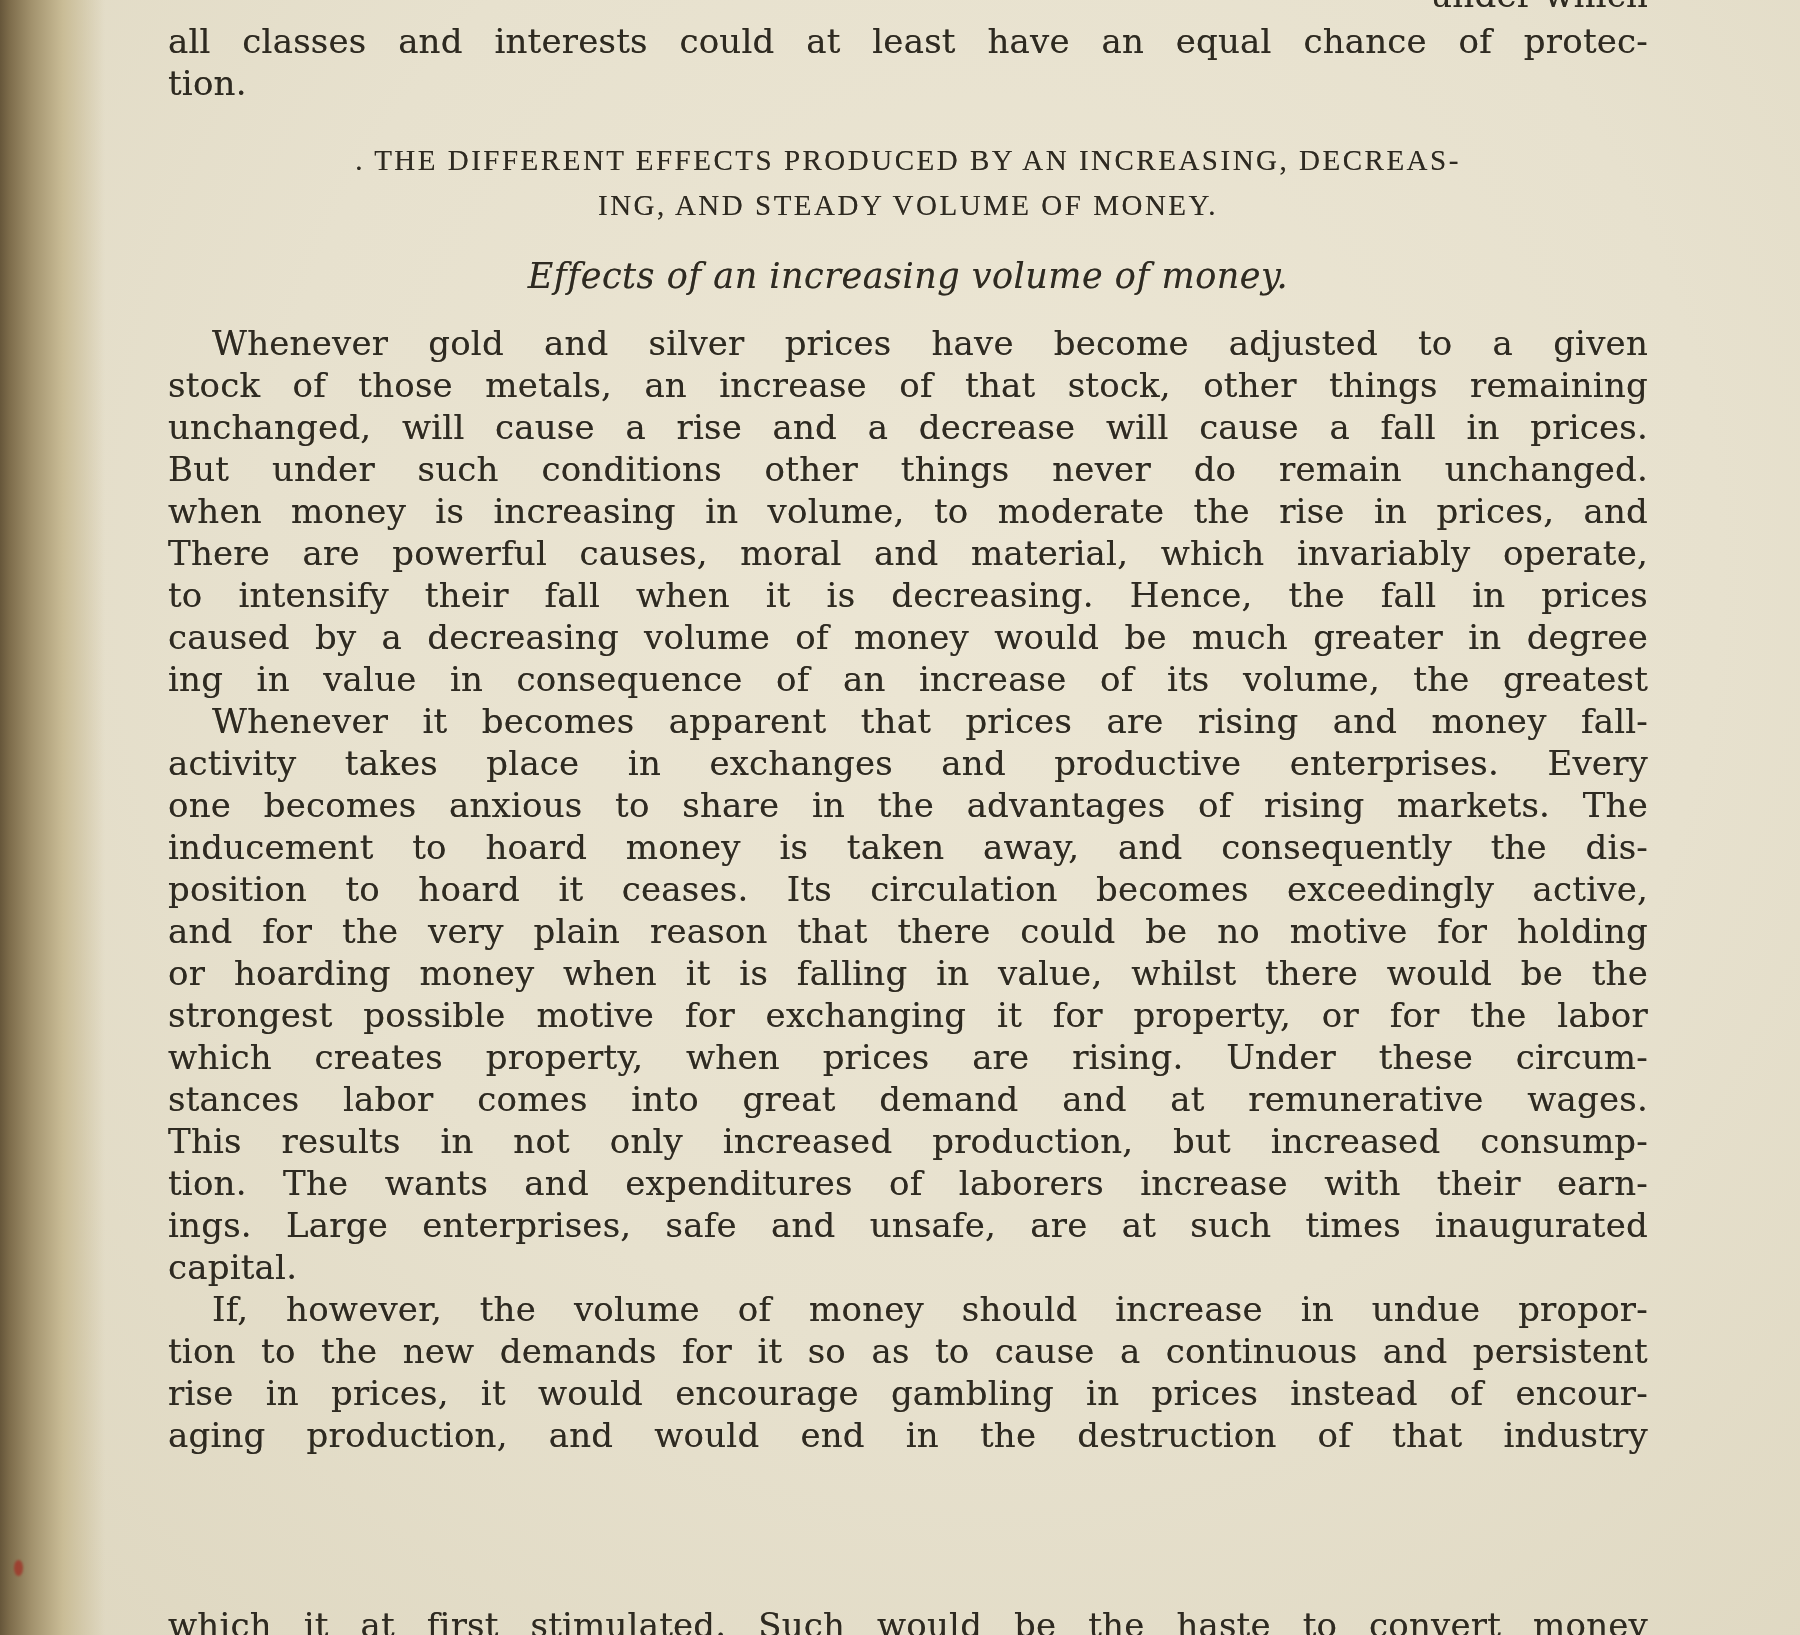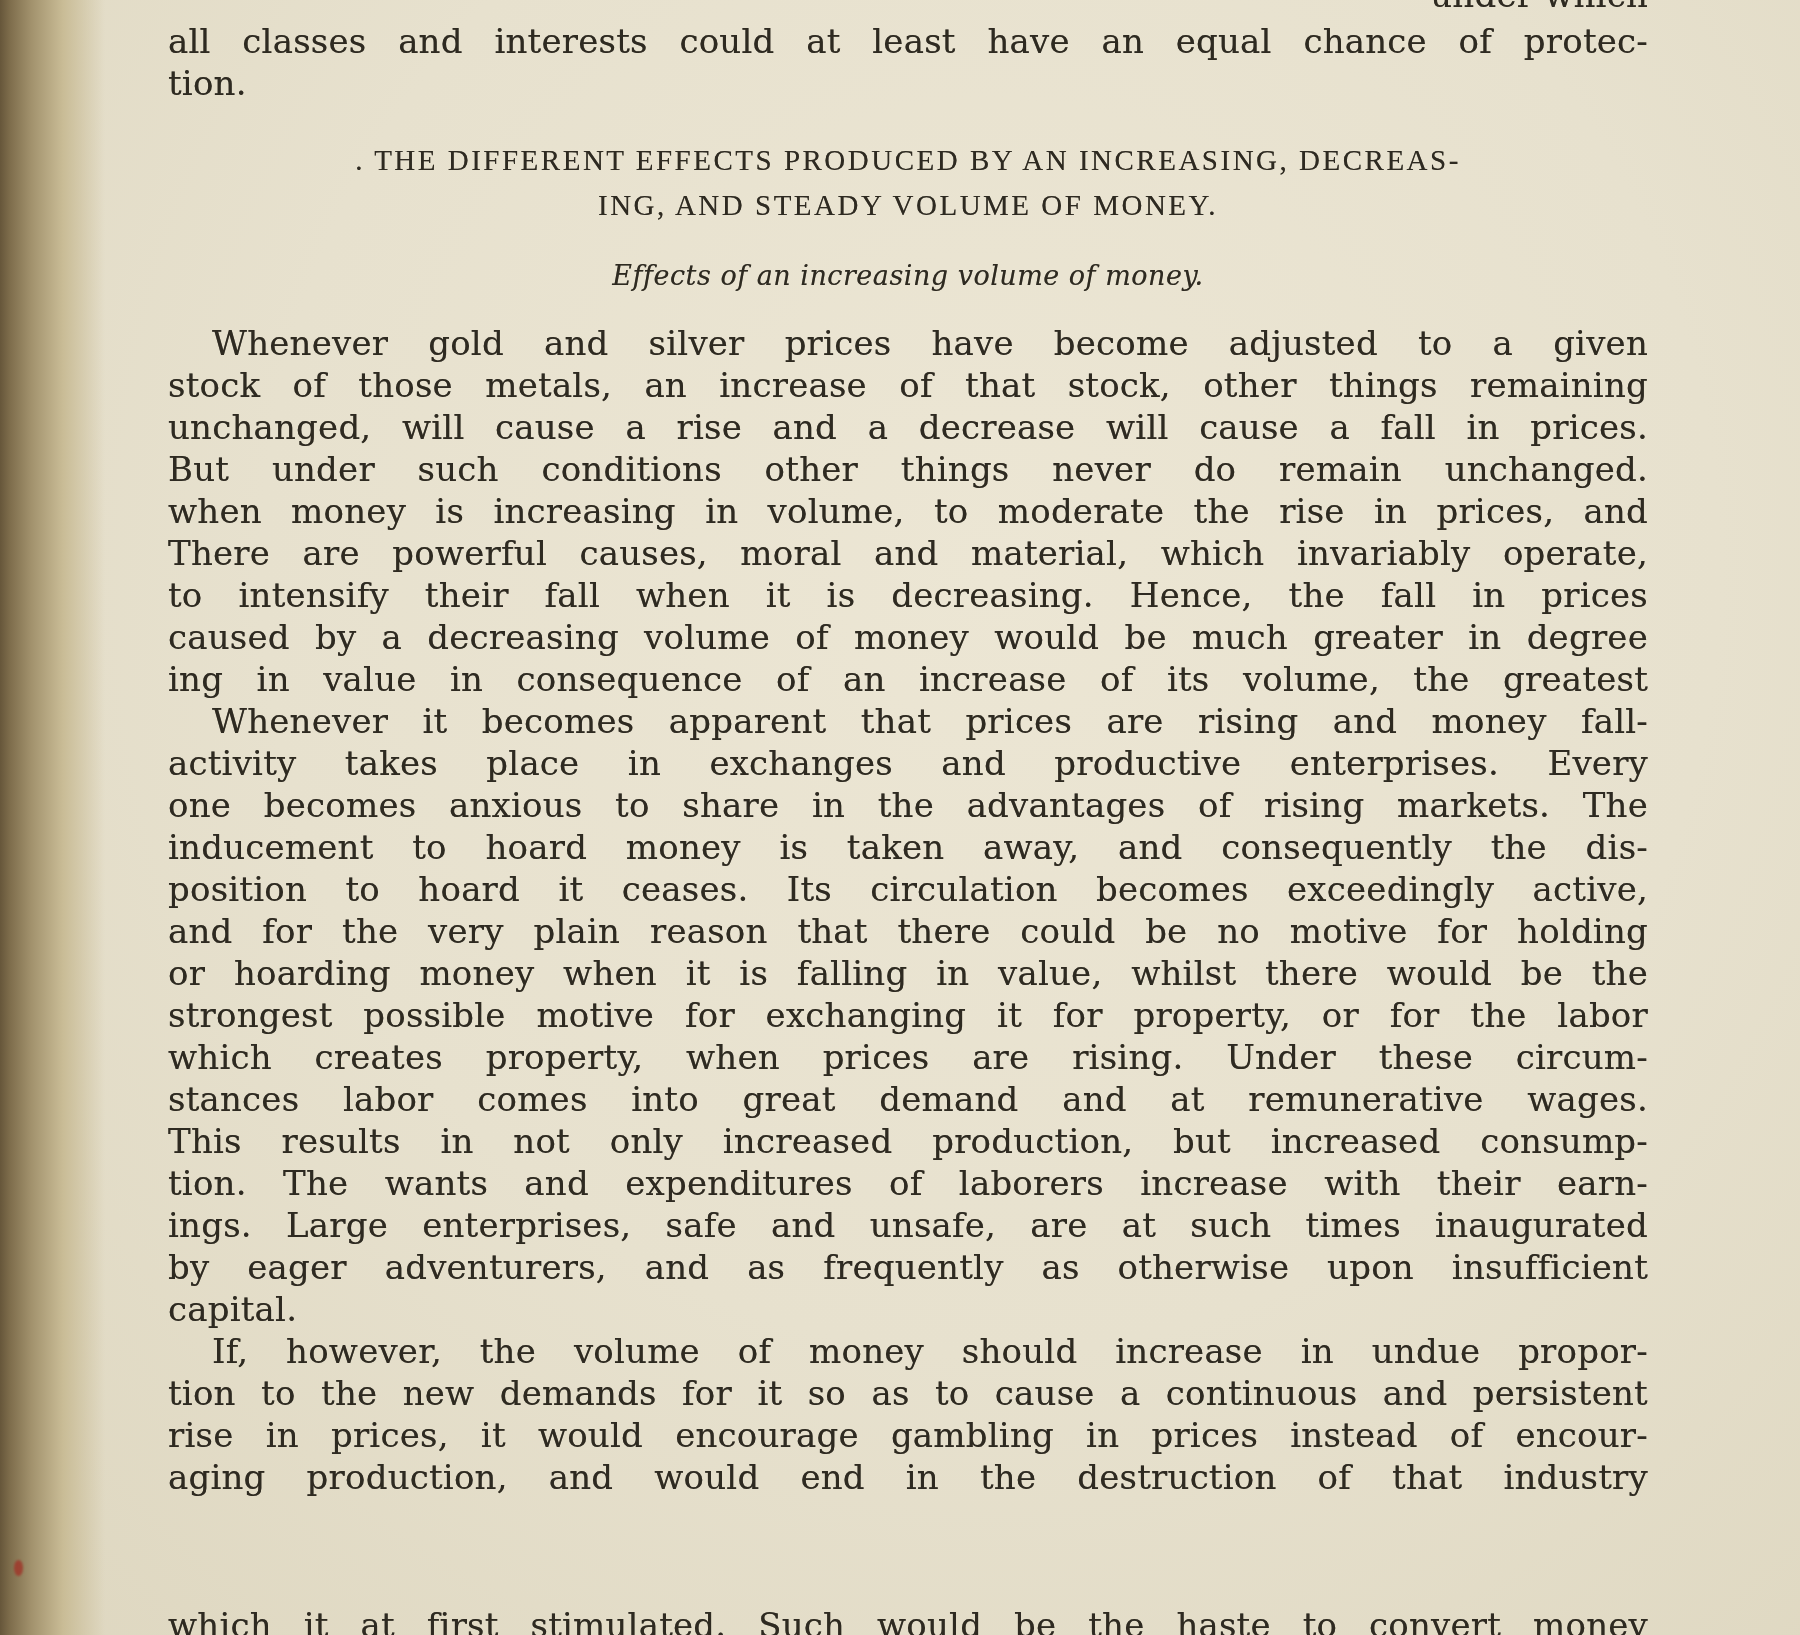--- a/index.html
+++ b/index.html
@@ -74,21 +74,21 @@
     font-size: 29px;
     line-height: 45px;
     letter-spacing: 2.5px;
     text-align: center;
     text-align-last: center;
     text-shadow: 0 0 0.6px rgba(46,42,33,0.6);
     font-family: Liberation Serif, serif;
   }
   .subheading {
     margin-top: 26px;
-    font-size: 27px;
+    font-size: 35px;
     line-height: 44px;
     font-style: italic;
     text-align: center;
     text-align-last: center;
     letter-spacing: 0.5px;
     text-shadow: 0 0 0.5px rgba(46,42,33,0.5);
   }
   .para1 { margin-top: 24px; }
   .frag-bottom {
     position: absolute;
@@ -138,21 +138,20 @@
       <div class="line">inducement to hoard money is taken away, and consequently the dis-</div>
       <div class="line">position to hoard it ceases.  Its circulation becomes exceedingly active,</div>
       <div class="line">and for the very plain reason that there could be no motive for holding</div>
       <div class="line">or hoarding money when it is falling in value, whilst there would be the</div>
       <div class="line">strongest possible motive for exchanging it for property, or for the labor</div>
       <div class="line">which creates property, when prices are rising.  Under these circum-</div>
       <div class="line">stances labor comes into great demand and at remunerative wages.</div>
       <div class="line">This results in not only increased production, but increased consump-</div>
       <div class="line">tion.  The wants and expenditures of laborers increase with their earn-</div>
       <div class="line">ings.  Large enterprises, safe and unsafe, are at such times inaugurated</div>
-      <div class="line">by eager adventurers, and as frequently as otherwise upon insufficient</div>
       <div class="line short">capital.</div>
     </div>
 
     <div>
       <div class="line indent">If, however, the volume of money should increase in undue propor-</div>
       <div class="line">tion to the new demands for it so as to cause a continuous and persistent</div>
       <div class="line">rise in prices, it would encourage gambling in prices instead of encour-</div>
       <div class="line">aging production, and would end in the destruction of that industry</div>
     </div>
 

